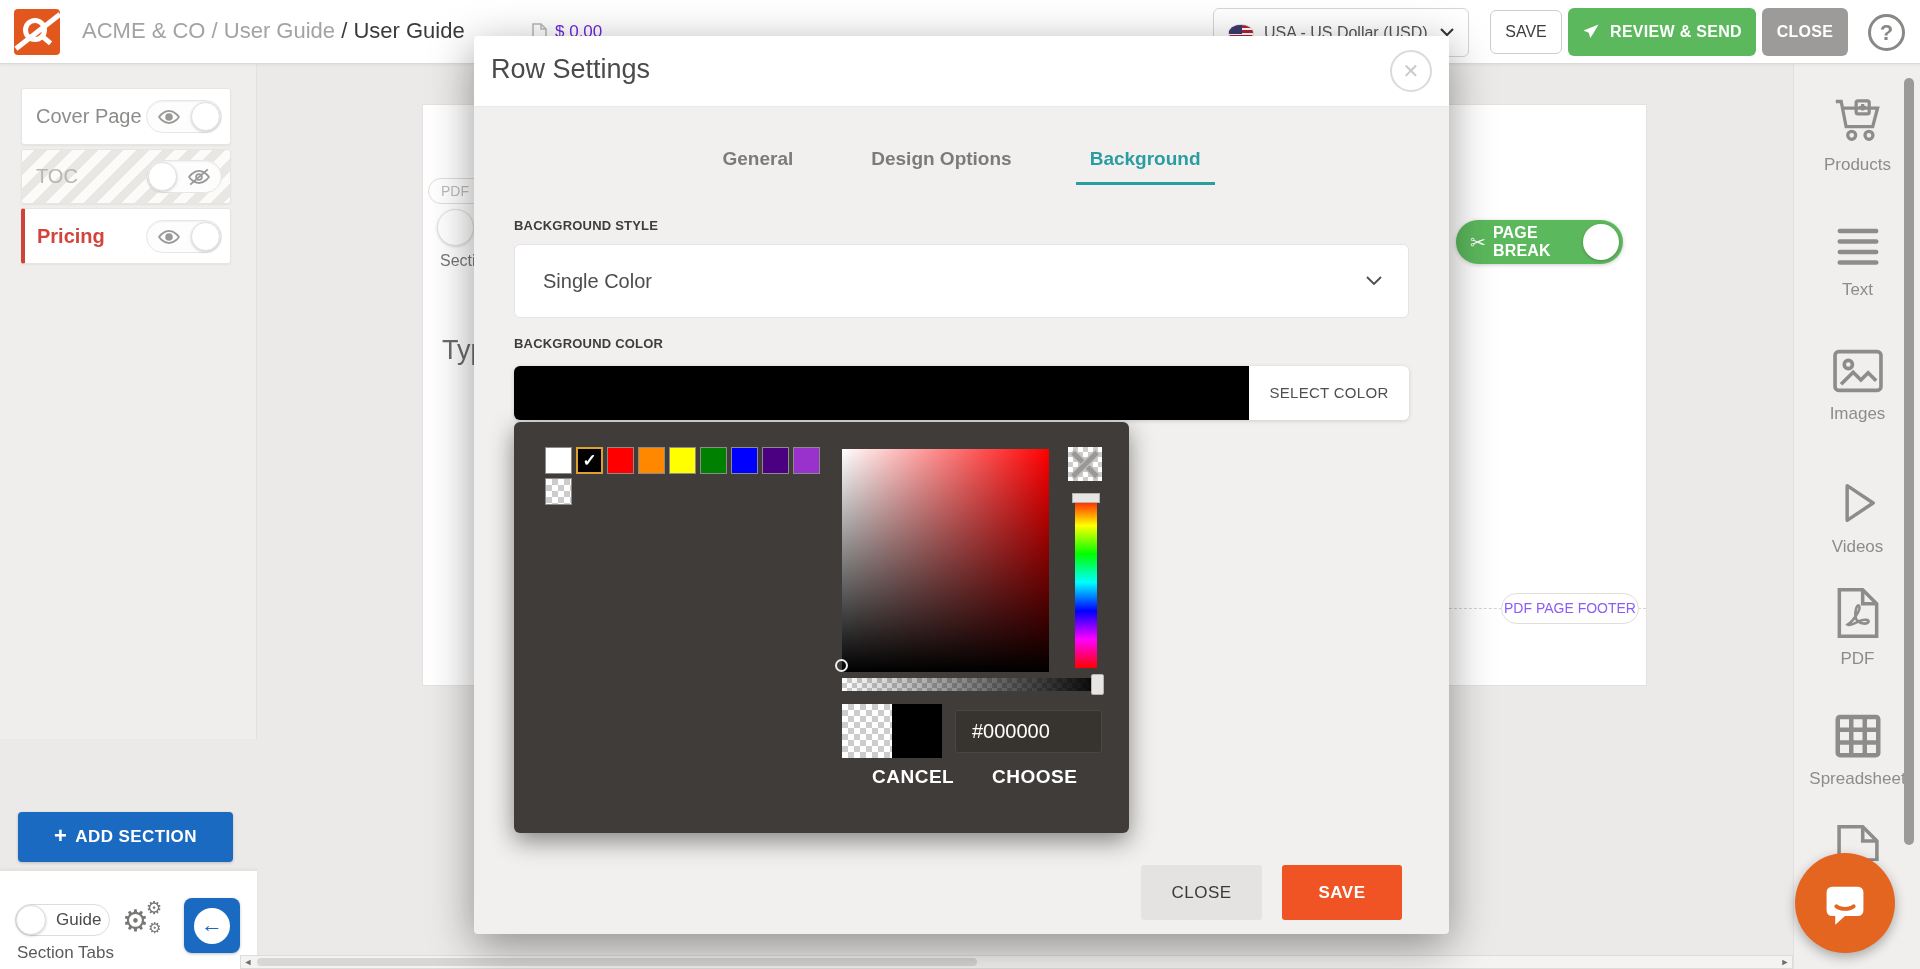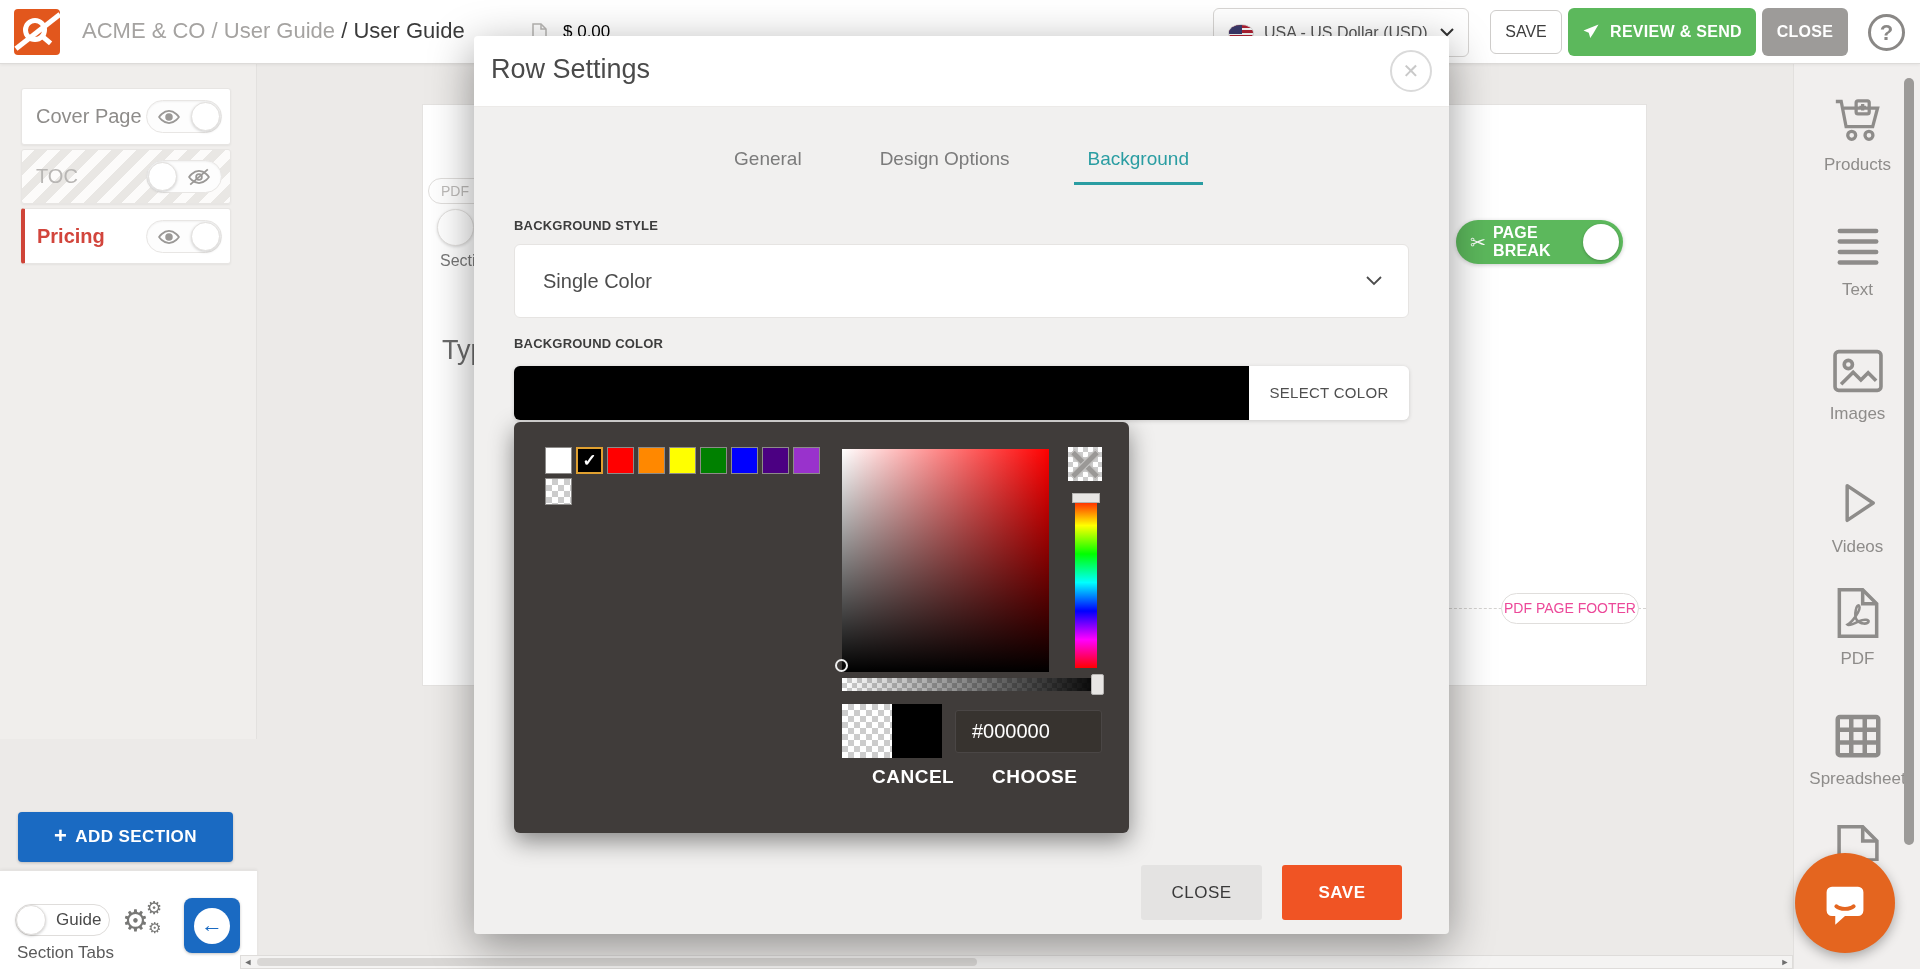--- a/index.html
+++ b/index.html
@@ -18,21 +18,21 @@
   .logo {
     position:absolute; left:14px; top:9px; width:46px; height:46px;
     background:#e2571d; border-radius:4px; overflow:hidden;
   }
   .logo .q-ring { position:absolute; left:9px; top:9px; width:24px; height:24px; border:5px solid #fff; border-radius:50%; }
   .logo .q-slash { position:absolute; left:-4px; top:20px; width:56px; height:5px; background:#fff; transform:rotate(-38deg); }
   .logo .q-tail { position:absolute; left:26px; top:28px; width:12px; height:5px; background:#fff; transform:rotate(40deg); }
   .breadcrumb { position:absolute; left:82px; top:18px; font-size:22px; white-space:nowrap; }
   .crumb-muted { color:#a5a3a1; }
   .crumb-current { color:#3a3a3a; }
-  .doc-amount { position:absolute; left:532px; top:22px; color:#000000; font-size:17px; display:flex; gap:16px; align-items:center; }
+  .doc-amount { position:absolute; left:532px; top:22px; color:#6d28d9; font-size:17px; display:flex; gap:8px; align-items:center; }
   .doc-amount svg { display:block; }
   .currency-select {
     position:absolute; left:1213px; top:8px; width:256px; height:49px;
     background:#fff; border:1px solid #d7d5d3; border-radius:6px;
     display:flex; align-items:center; gap:10px; padding:0 14px;
     font-size:16px; color:#555; cursor:pointer;
   }
   .usflag { width:26px; height:18px; border-radius:50%; flex:0 0 auto;
     background:repeating-linear-gradient(180deg,#b22234 0 2.6px,#fff 2.6px 5.2px); position:relative; overflow:hidden; border:1px solid #e0e0e0;}
   .usflag:after { content:""; position:absolute; left:0; top:0; width:13px; height:9px; background:#3c3b6e; }
@@ -138,21 +138,21 @@
     background:#5cb85c; border-radius:22px; box-shadow:0 1px 4px rgba(0,0,0,.2);
     display:flex; align-items:center; gap:7px; padding:0 4px 0 14px; cursor:pointer;
   }
   .page-break-pill .scissors { color:#fff; font-size:19px; }
   .page-break-pill .pb-label { color:#fff; font-weight:700; font-size:16px; letter-spacing:.2px; flex:1; }
   .page-break-pill .pb-knob { width:36px; height:36px; border-radius:50%; background:#fff; box-shadow:0 1px 3px rgba(0,0,0,.25); }
   .pdf-footer-dash { position:absolute; left:0; top:503px; width:100%; border-top:1px dashed #d5d3d1; }
   .pdf-footer-pill {
     position:absolute; left:52px; top:488px; width:138px; height:31px;
     background:#fff; border:1px solid #e0dedc; border-radius:16px;
-    font-size:14px; color:#ec4899; text-align:center; line-height:29px; white-space:nowrap;
+    font-size:14px; color:#8b5cf6; text-align:center; line-height:29px; white-space:nowrap;
   }
   
   .rail { position:absolute; left:1793px; top:64px; width:127px; height:905px; background:#f1efee; border-left:1px solid #e2e0de; z-index:4; }
   .rail-item { position:absolute; left:0; width:127px; text-align:center; cursor:pointer; }
   .rail-item svg { display:block; margin:0 auto; }
   .rail-label { margin-top:8px; font-size:17px; color:#8e8c8a; }
   .chat-bubble {
     position:absolute; left:1795px; top:853px; width:100px; height:100px; border-radius:50%;
     background:#e4651f; z-index:12; box-shadow:0 4px 12px rgba(0,0,0,.3);
     display:flex; align-items:center; justify-content:center; cursor:pointer;
@@ -174,21 +174,21 @@
     background:#f1f0ef; border-radius:4px; z-index:20;
     box-shadow:0 12px 45px rgba(0,0,0,.4);
   }
   .modal-header { position:absolute; left:0; top:0; width:100%; height:71px; background:#fff; border-radius:4px 4px 0 0; border-bottom:1px solid #eceae8;}
   .modal-title { position:absolute; left:17px; top:18px; font-size:27px; color:#4a4a4a; }
   .modal-close {
     position:absolute; left:916px; top:14px; width:42px; height:42px; border-radius:50%;
     border:2px solid #dadada; color:#c9c9c9; font-size:20px; text-align:center; line-height:38px; cursor:pointer; background:#fff;
   }
   .tabs { position:absolute; left:0; top:112px; width:100%; display:flex; justify-content:center; gap:50px; }
-  .tab { font-size:19px; color:#7b7b7b; padding:0 14px 12px 14px; cursor:pointer; }
+  .tab { font-size:19px; color:#7b7b7b; padding:0 14px 12px 14px; cursor:pointer;font-weight:bold; }
   .tab.active { color:#2a9da2; border-bottom:3px solid #2a9da2; }
   .field-label { position:absolute; left:40px; font-size:13px; font-weight:700; color:#3d3d3d; letter-spacing:.2px; }
   .lbl-style { top:182px; }
   .lbl-color { top:300px; }
   .style-select {
     position:absolute; left:40px; top:208px; width:895px; height:74px;
     background:#fff; border:1px solid #e6e4e2; border-radius:6px; cursor:pointer;
     display:flex; align-items:center; padding:0 26px 0 28px;
     font-size:20px; color:#4c4c4c;
   }

